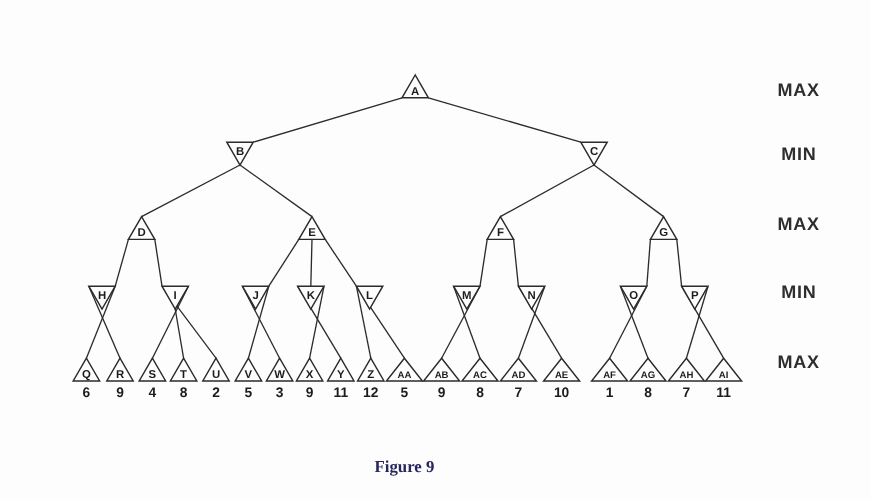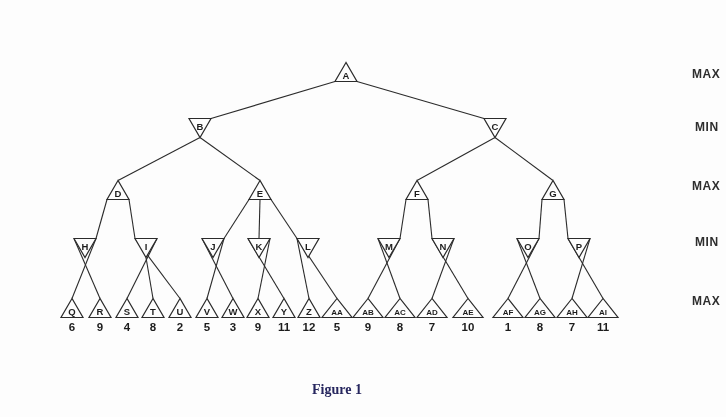--- a/index.html
+++ b/index.html
@@ -7,23 +7,22 @@
     width:726px;height:417px;
     background:#fdfdfd;
     font-family:"Liberation Sans",sans-serif;
     position:relative;overflow:hidden;
   }
   #figure-wrap{position:absolute;inset:0;}
   svg{position:absolute;left:0;top:0;}
   .level-label{
     position:absolute;
     font-family:"Liberation Sans",sans-serif;
-    font-size:12px;font-weight:bold;color:#2e2e2e;
+    font-size:15px;font-weight:bold;color:#2e2e2e;
     letter-spacing:0.6px;
-    margin-left:44px;
   }
   #caption{
     position:absolute;left:237px;top:382px;width:200px;
     text-align:center;
     font-family:"Liberation Serif",serif;
     font-size:14px;font-weight:bold;color:#26265e;
   }
 </style>
 </head>
 <body>
@@ -224,14 +223,14 @@
         <text x="603" y="331" text-anchor="middle" font-family="&quot;Liberation Sans&quot;, sans-serif" font-size="11.5" font-weight="bold" fill="#1c1c1c">11</text>
       </g>
     </svg>
   <div id="labels">
       <span class="level-label" style="left: 648px; top: 67px;">MAX</span>
       <span class="level-label" style="left: 651px; top: 120px;">MIN</span>
       <span class="level-label" style="left: 648px; top: 179px;">MAX</span>
       <span class="level-label" style="left: 651px; top: 235px;">MIN</span>
       <span class="level-label" style="left: 648px; top: 294px;">MAX</span>
     </div>
-  <div id="caption">Figure 1</div>
+  <div id="caption">Figure 9</div>
 </div>
 
 </body></html>

